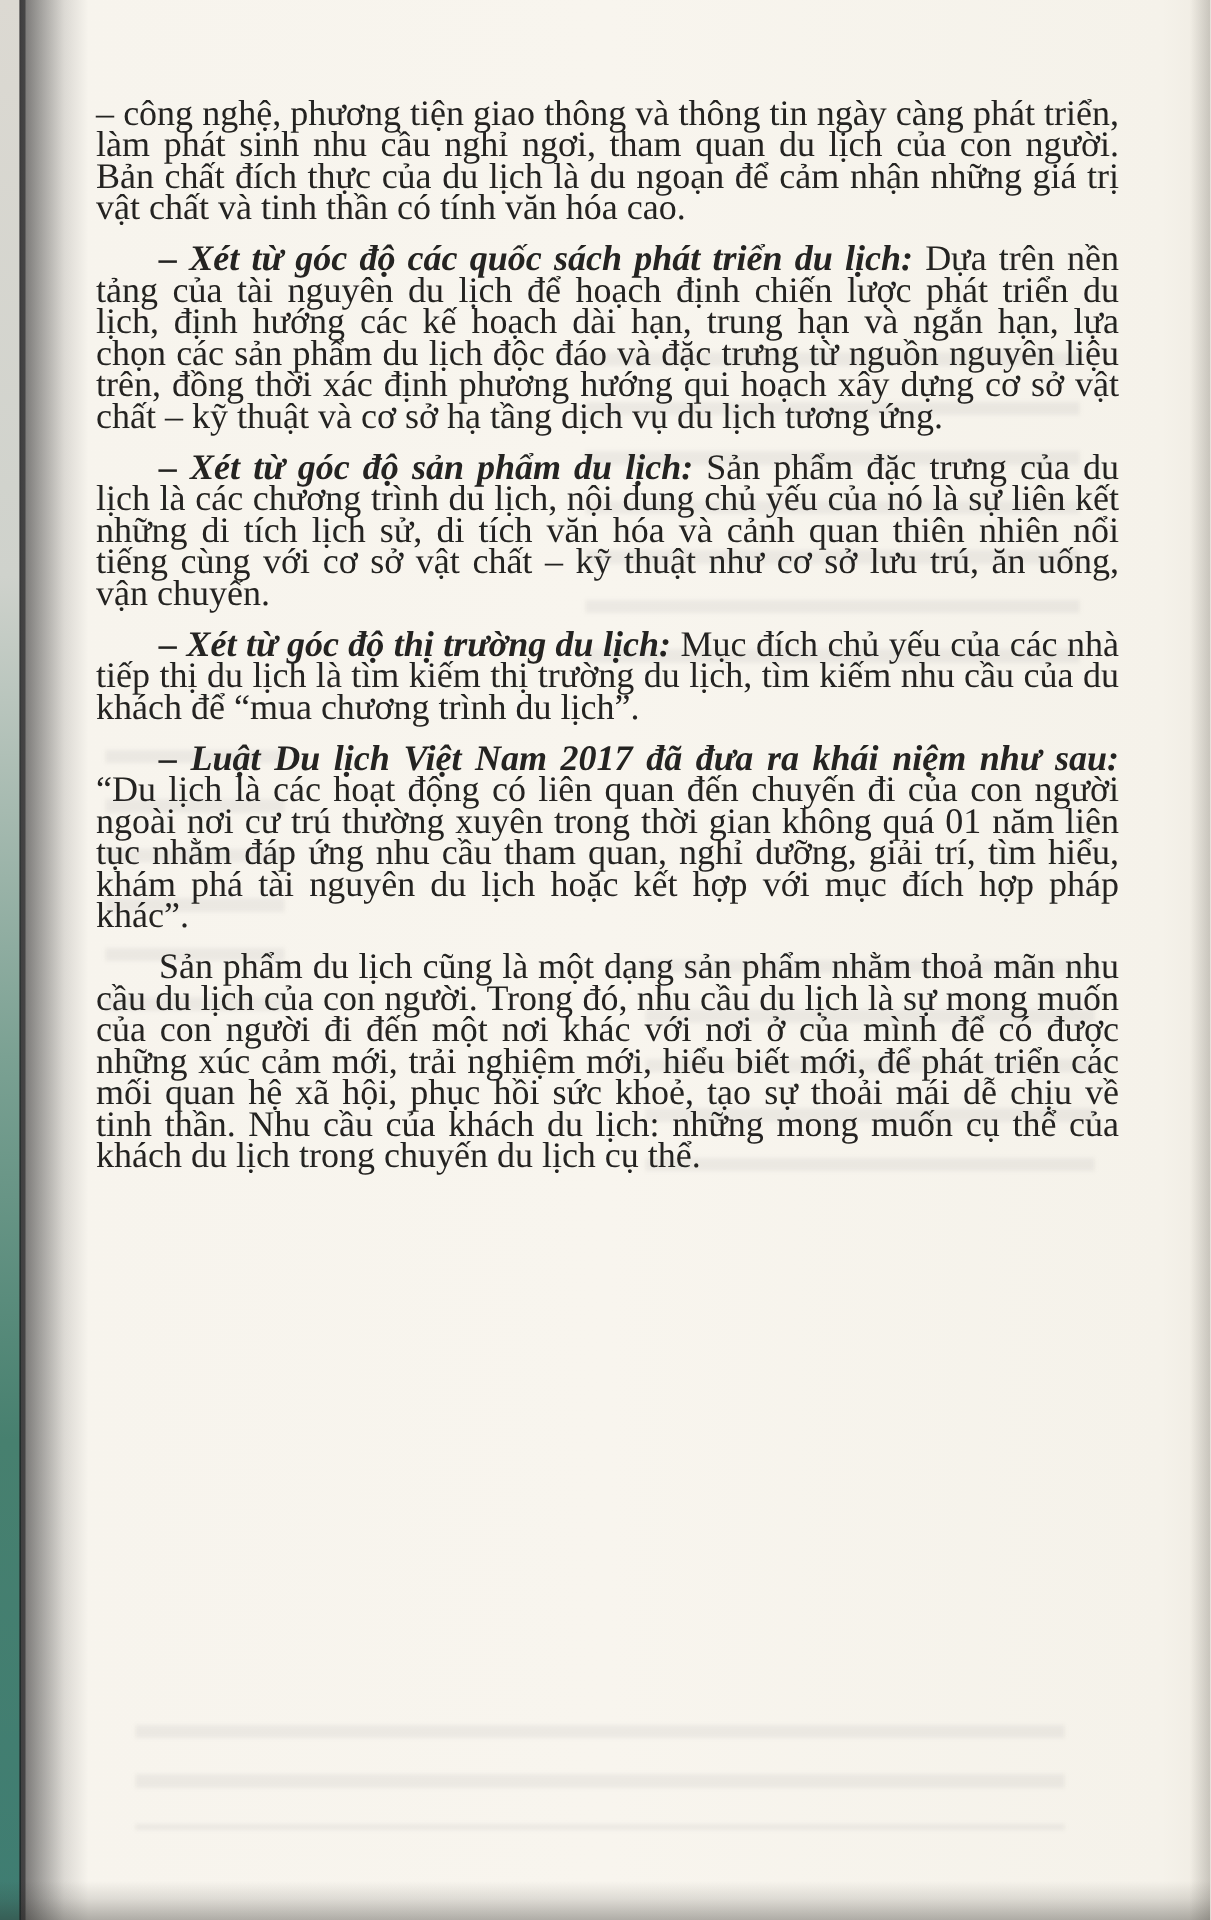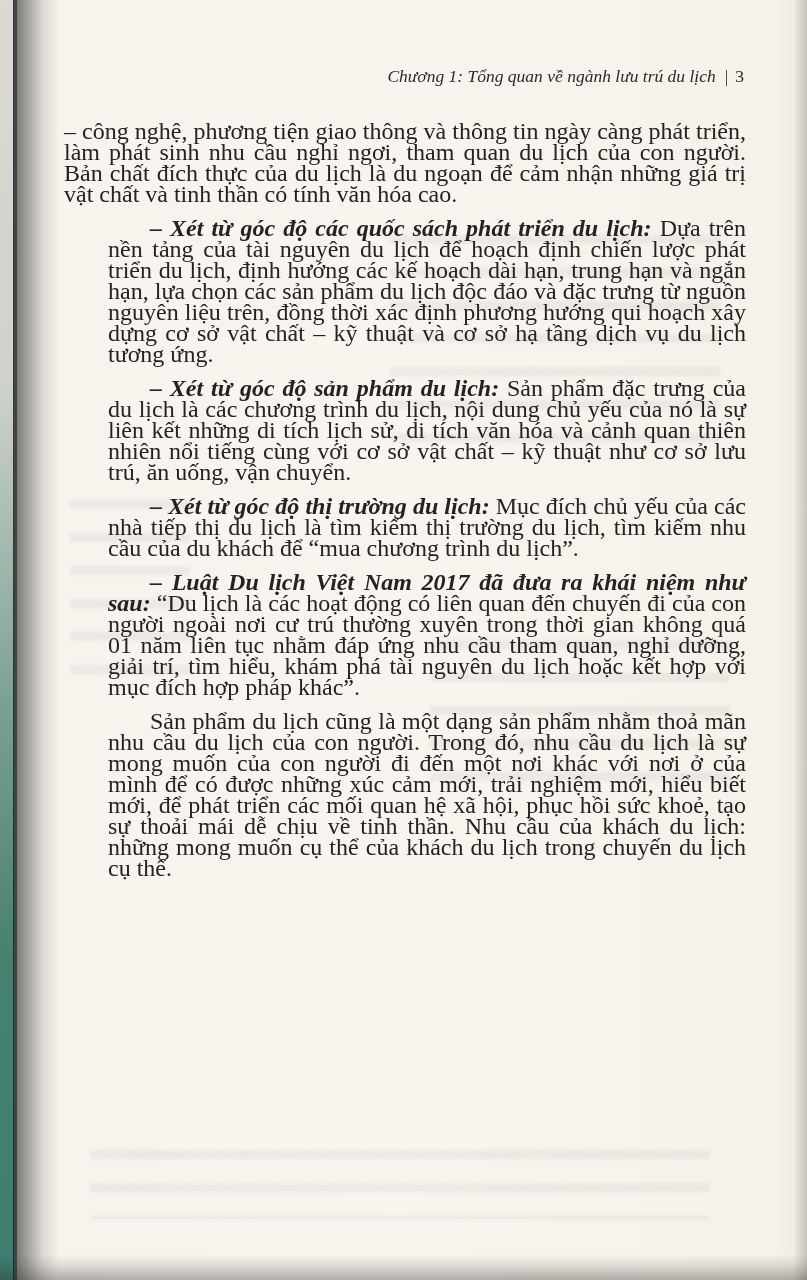--- a/index.html
+++ b/index.html
@@ -70,21 +70,21 @@
   .running-header .pnum{
     font-style:normal;
   }
   .para{
     font-size:24px;
     line-height:21px;
     text-align:justify;
     margin:0 0 13px 0;
     color:#242321;
   }
-  .para.indent{text-indent:42px;margin-left:44px;}
+  .para.indent{text-indent:42px;}
   .section-heading{
     font-size:21px;
     line-height:30px;
     font-weight:700;
     margin:18px 0 14px 0;
     color:#1f1e1c;
   }
   .seg-n{font-weight:normal;font-style:normal;}
   .seg-bi{font-weight:700;font-style:italic;}
   .seg-i{}
@@ -98,23 +98,20 @@
   <div class="cover-edge"></div>
   <div class="spine-dark-line"></div>
   <div class="spine-shadow"></div>
 
   <div class="bleed bleed-1"></div>
   <div class="bleed bleed-2"></div>
   <div class="bleed bleed-3"></div>
   <div class="bleed bleed-4"></div>
 
   <div class="content">
-    <div class="running-header">
-      <span class="chap">Chương 1: Tổng quan về ngành lưu trú du lịch</span><span class="sep">|</span><span class="pnum">3</span>
-    </div>
     <div id="body-text">
         <p class="para"><span class="seg-n">– công nghệ, phương tiện giao thông và thông tin ngày càng phát triển, làm phát sinh nhu cầu nghỉ ngơi, tham quan du lịch của con người. Bản chất đích thực của du lịch là du ngoạn để cảm nhận những giá trị vật chất và tinh thần có tính văn hóa cao.</span></p>
         <p class="para indent"><span class="seg-bi">– Xét từ góc độ các quốc sách phát triển du lịch: </span><span class="seg-n">Dựa trên nền tảng của tài nguyên du lịch để hoạch định chiến lược phát triển du lịch, định hướng các kế hoạch dài hạn, trung hạn và ngắn hạn, lựa chọn các sản phẩm du lịch độc đáo và đặc trưng từ nguồn nguyên liệu trên, đồng thời xác định phương hướng qui hoạch xây dựng cơ sở vật chất – kỹ thuật và cơ sở hạ tầng dịch vụ du lịch tương ứng.</span></p>
         <p class="para indent"><span class="seg-bi">– Xét từ góc độ sản phẩm du lịch: </span><span class="seg-n">Sản phẩm đặc trưng của du lịch là các chương trình du lịch, nội dung chủ yếu của nó là sự liên kết những di tích lịch sử, di tích văn hóa và cảnh quan thiên nhiên nổi tiếng cùng với cơ sở vật chất – kỹ thuật như cơ sở lưu trú, ăn uống, vận chuyển.</span></p>
         <p class="para indent"><span class="seg-bi">– Xét từ góc độ thị trường du lịch: </span><span class="seg-n">Mục đích chủ yếu của các nhà tiếp thị du lịch là tìm kiếm thị trường du lịch, tìm kiếm nhu cầu của du khách để “mua chương trình du lịch”.</span></p>
         <p class="para indent"><span class="seg-bi">– Luật Du lịch Việt Nam 2017 đã đưa ra khái niệm như sau: </span><span class="seg-i">“Du lịch là các hoạt động có liên quan đến chuyến đi của con người ngoài nơi cư trú thường xuyên trong thời gian không quá 01 năm liên tục nhằm đáp ứng nhu cầu tham quan, nghỉ dưỡng, giải trí, tìm hiểu, khám phá tài nguyên du lịch hoặc kết hợp với mục đích hợp pháp khác”.</span></p>
         <p class="para indent"><span class="seg-n">Sản phẩm du lịch cũng là một dạng sản phẩm nhằm thoả mãn nhu cầu du lịch của con người. Trong đó, nhu cầu du lịch là sự mong muốn của con người đi đến một nơi khác với nơi ở của mình để có được những xúc cảm mới, trải nghiệm mới, hiểu biết mới, để phát triển các mối quan hệ xã hội, phục hồi sức khoẻ, tạo sự thoải mái dễ chịu về tinh thần. Nhu cầu của khách du lịch: những mong muốn cụ thể của khách du lịch trong chuyến du lịch cụ thể.</span></p>
       </div>
   </div>
 

